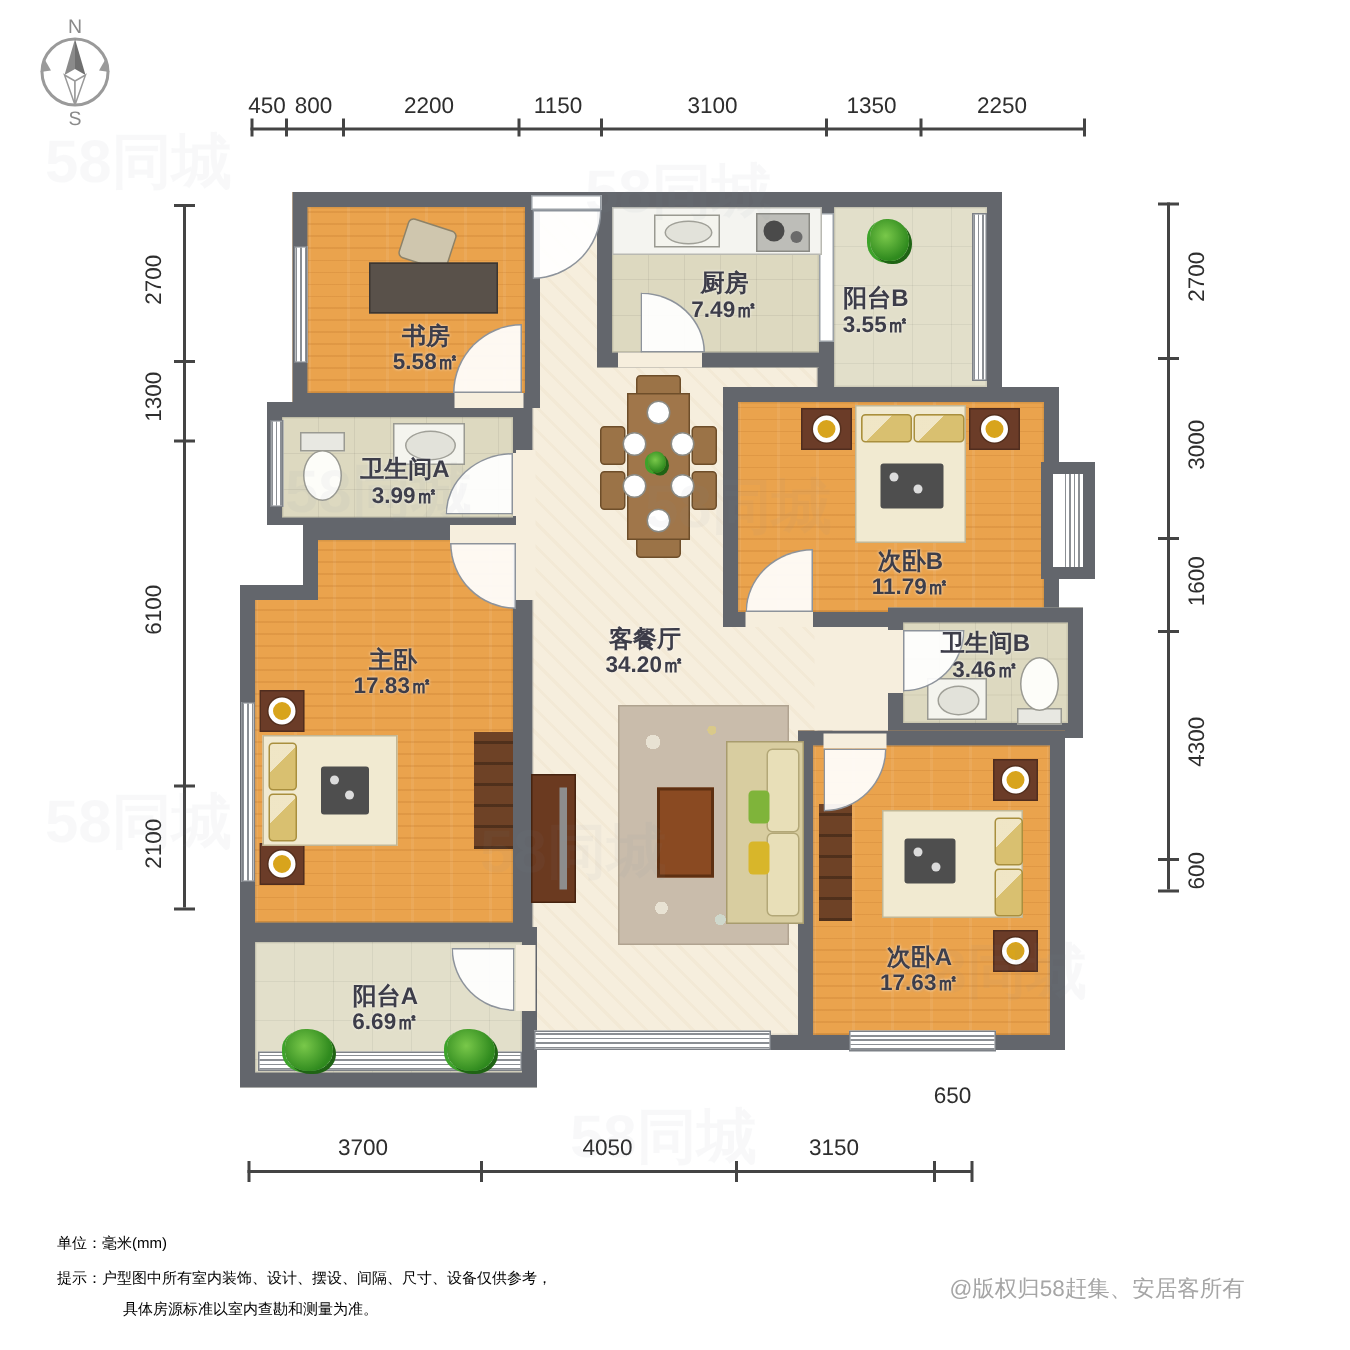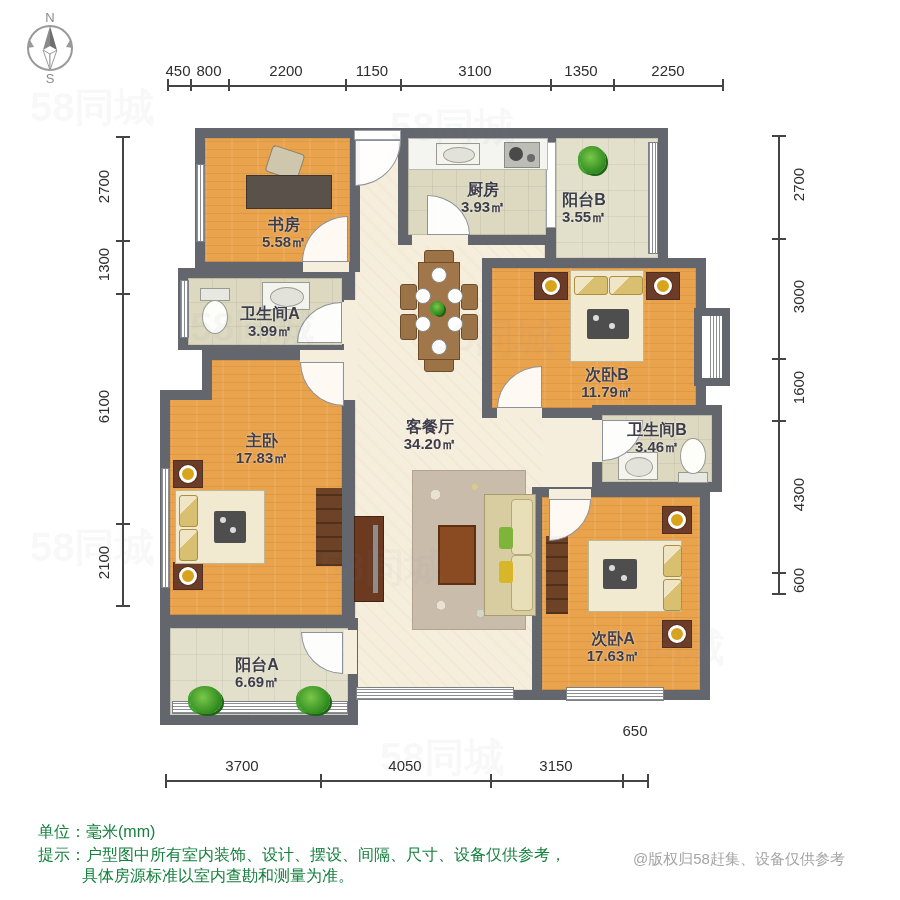--- a/index.html
+++ b/index.html
@@ -49,21 +49,21 @@
   .toilet-tank{position:absolute;background:#e8e8e2;border:1px solid #9a9a92}
   .toilet-bowl{position:absolute;background:#fdfdf9;border:1px solid #9a9a92;border-radius:50%}
   .sink{position:absolute;background:#f4f4ee;border:1px solid #9a9a92}
   .sink .basin{position:absolute;left:15%;top:15%;width:70%;height:70%;border-radius:50%;
         background:#e2e2da;border:1px solid #a0a098}
   .plant{position:absolute;border-radius:45% 55% 50% 50%;
          background:radial-gradient(circle at 40% 40%,#79c84a,#2f8a1e 70%);
          box-shadow:2px 2px 0 #1f6414,-2px 1px 0 #3da32a}
   .chair{position:absolute;background:#9b7347;border:1px solid #6e4e2a;border-radius:3px}
   .plate{position:absolute;width:14px;height:14px;border-radius:50%;background:#fff;border:1px solid #8a8a84}
-  .note{position:absolute;font-size:16px;color:#15803d}
+  .note{position:absolute;font-size:10px;color:#000000}
   .wm{position:absolute;font-size:40px;font-weight:bold;color:#7f8da0;opacity:.05;pointer-events:none}
 </style>
 </head>
 <body>
 
 <svg class="abs" style="left:20px;top:8px" width="64" height="78">
   <circle cx="30" cy="40" r="22" fill="none" stroke="#9a9a9a" stroke-width="2"></circle>
   <path d="M10 32 l-3 8 7 -1" fill="#9a9a9a"></path>
   <path d="M50 32 l3 8 -7 -1" fill="#9a9a9a"></path>
   <polygon points="30,18 23,42 30,38" fill="#8a8a8a"></polygon>
@@ -287,21 +287,21 @@
 <div class="pie" style="left:602px;top:420px;width:41px;height:41px;border-bottom-right-radius:100% 100%"></div>
 <div class="pie" style="left:549px;top:499px;width:42px;height:42px;border-bottom-right-radius:100% 100%"></div>
 <div class="pie" style="left:301px;top:632px;width:42px;height:42px;border-bottom-left-radius:100% 100%"></div>
 
 <div class="lbl" style="left:284px;top:216px">
   <span class="nm">书房</span>
   <span class="ar">5.58㎡</span>
 </div>
 <div class="lbl" style="left:483px;top:181px">
   <span class="nm">厨房</span>
-  <span class="ar">3.93㎡</span>
+  <span class="ar">7.49㎡</span>
 </div>
 <div class="lbl" style="left:584px;top:191px">
   <span class="nm">阳台B</span>
   <span class="ar">3.55㎡</span>
 </div>
 <div class="lbl" style="left:270px;top:305px">
   <span class="nm">卫生间A</span>
   <span class="ar">3.99㎡</span>
 </div>
 <div class="lbl" style="left:607px;top:366px">
@@ -340,13 +340,13 @@
 
 <div class="note" style="left:38px;top:822px">
   <span>单位：</span><span>毫米(mm)</span>
 </div>
 <div class="note" style="left:38px;top:845px">
   <span>提示：</span><span>户型图中所有室内装饰、设计、摆设、间隔、尺寸、设备仅供参考，</span>
 </div>
 <div class="note" style="left:82px;top:866px">
   <span>具体房源标准以室内查勘和测量为准。</span>
 </div>
-<div class="note" style="left:633px;top:850px;color:#a5a5a5;font-size:15px">@版权归58赶集、设备仅供参考</div>
+<div class="note" style="left:633px;top:850px;color:#a5a5a5;font-size:15px">@版权归58赶集、安居客所有</div>
 
 </body></html>

